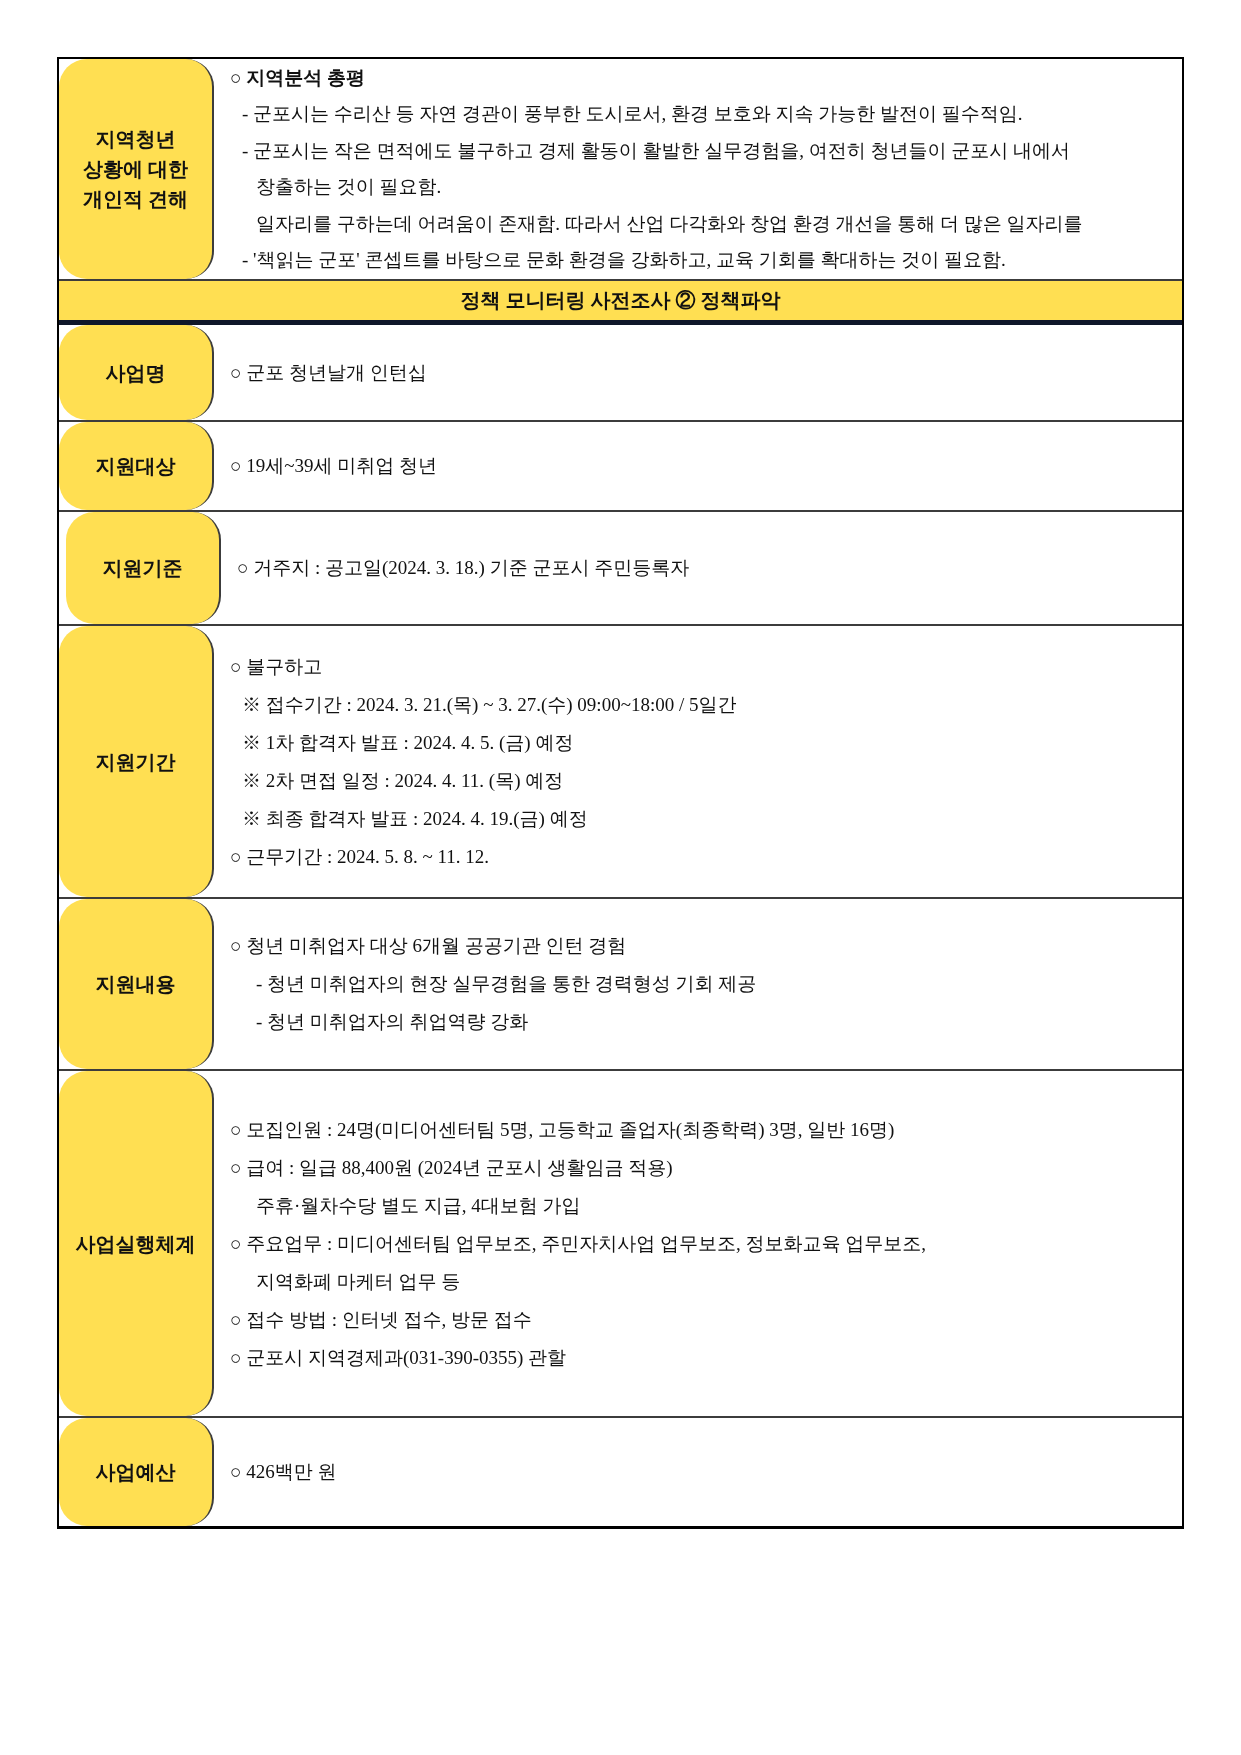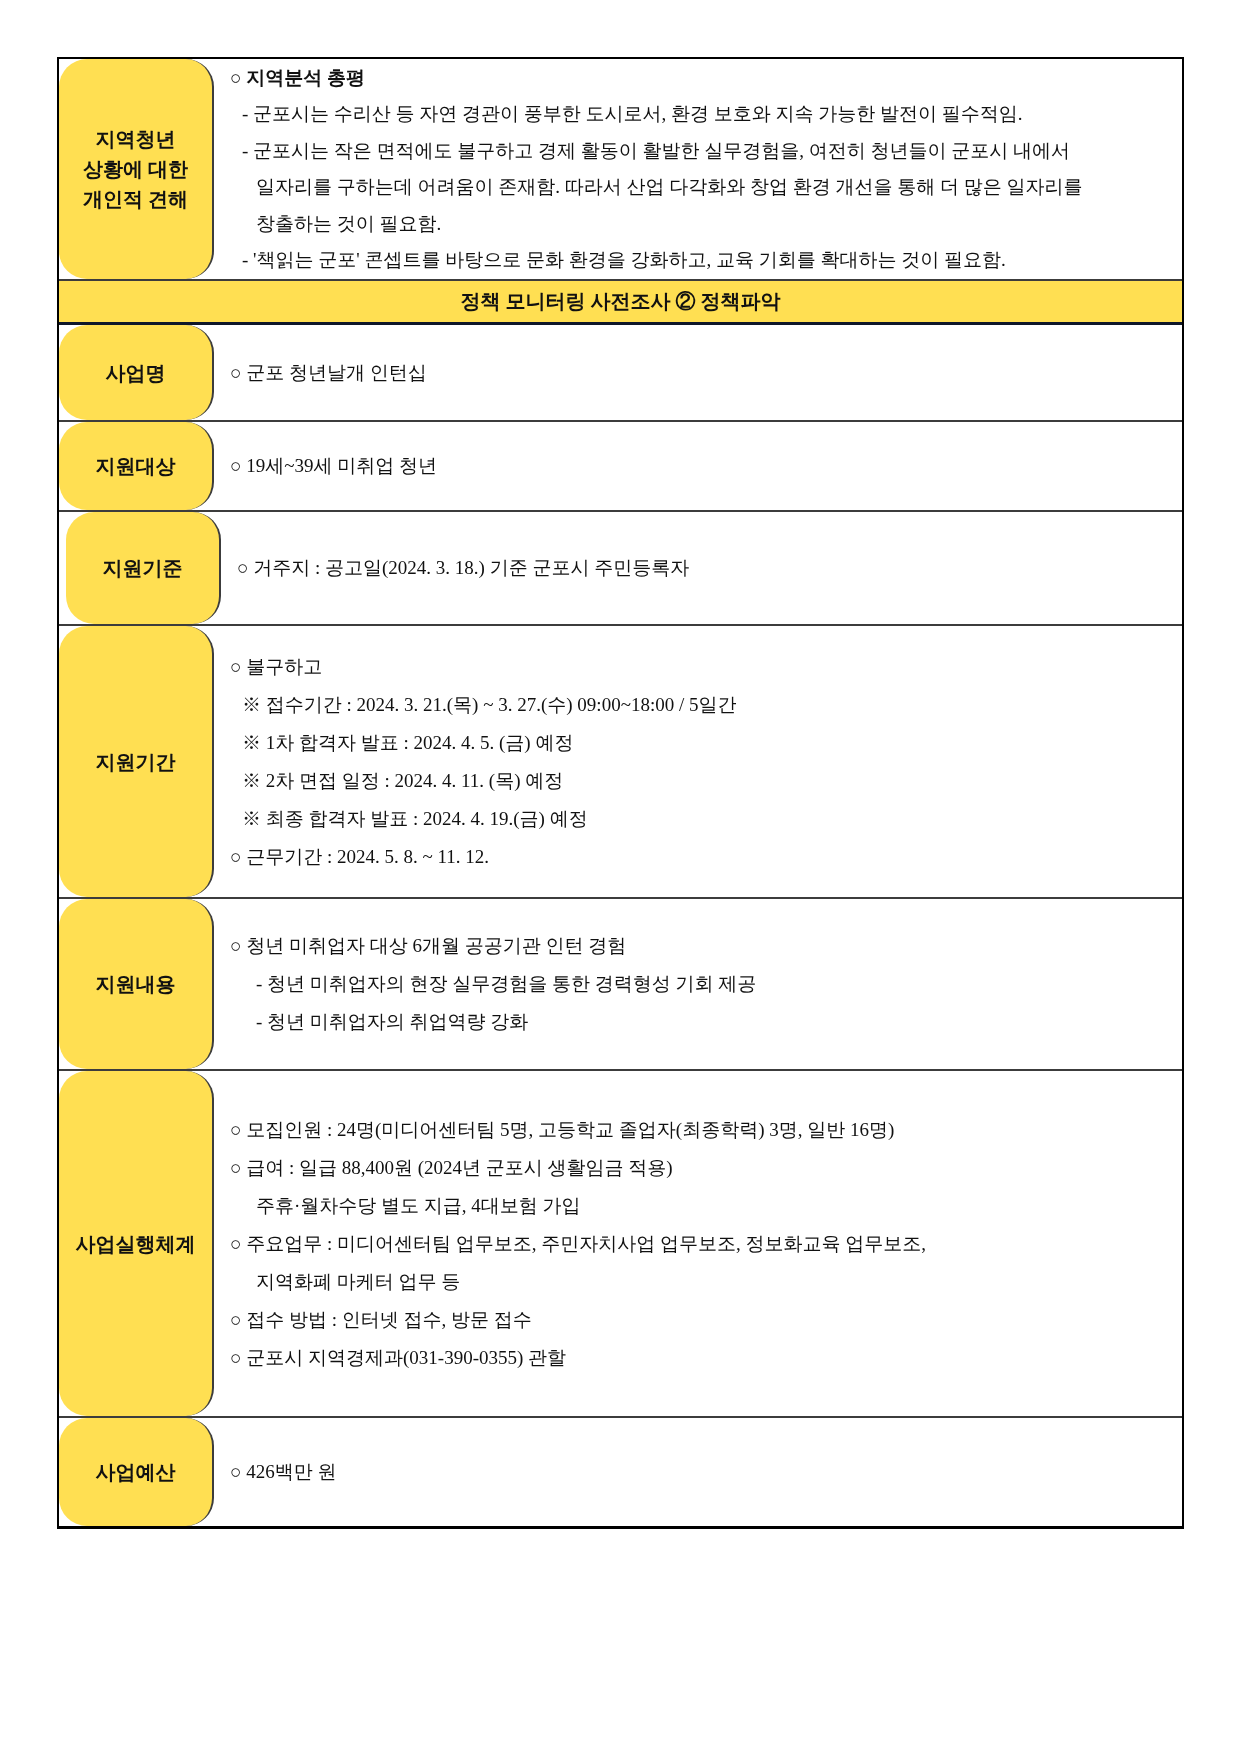--- a/index.html
+++ b/index.html
@@ -35,43 +35,43 @@
   }
   .line { line-height: 38px; white-space: nowrap; }
   .opinion .line { line-height: 36.5px; }
   .indent-1 { padding-left: 12px; }
   .indent-2 { padding-left: 26px; }
   .bold { font-weight: bold; }
   .section-header {
     height: 46px;
     background: var(--yellow);
     border-top: 2px solid var(--inner);
-    border-bottom: 3px solid #0f172a;
+    border-bottom: 5px solid #0f172a;
     display: flex; align-items: center; justify-content: center;
     font-weight: bold; font-size: 20px;
   }
   .opinion { height: 220px; }
 </style>
 </head>
 <body>
 
 <div class="doc">
 
   <div class="row opinion">
     <div class="cell label" id="opinion-label">
         <div>지역청년</div>
         <div>상황에 대한</div>
         <div>개인적 견해</div>
       </div>
     <div class="cell content" id="opinion-content">
         <div class="line indent-0 bold">○ 지역분석 총평</div>
         <div class="line indent-1">- 군포시는 수리산 등 자연 경관이 풍부한 도시로서, 환경 보호와 지속 가능한 발전이 필수적임.</div>
         <div class="line indent-1">- 군포시는 작은 면적에도 불구하고 경제 활동이 활발한 실무경험을, 여전히 청년들이 군포시 내에서</div>
+        <div class="line indent-2">창출하는 것이 필요함.</div>
         <div class="line indent-2">일자리를 구하는데 어려움이 존재함. 따라서 산업 다각화와 창업 환경 개선을 통해 더 많은 일자리를</div>
-        <div class="line indent-2">창출하는 것이 필요함.</div>
         <div class="line indent-1">- '책읽는 군포' 콘셉트를 바탕으로 문화 환경을 강화하고, 교육 기회를 확대하는 것이 필요함.</div>
       </div>
   </div>
 
   <div class="section-header">
     <span>정책 모니터링 사전조사 ② 정책파악</span>
   </div>
 
   <div id="policy-rows">
   <div class="row" style="height: 95px;">

